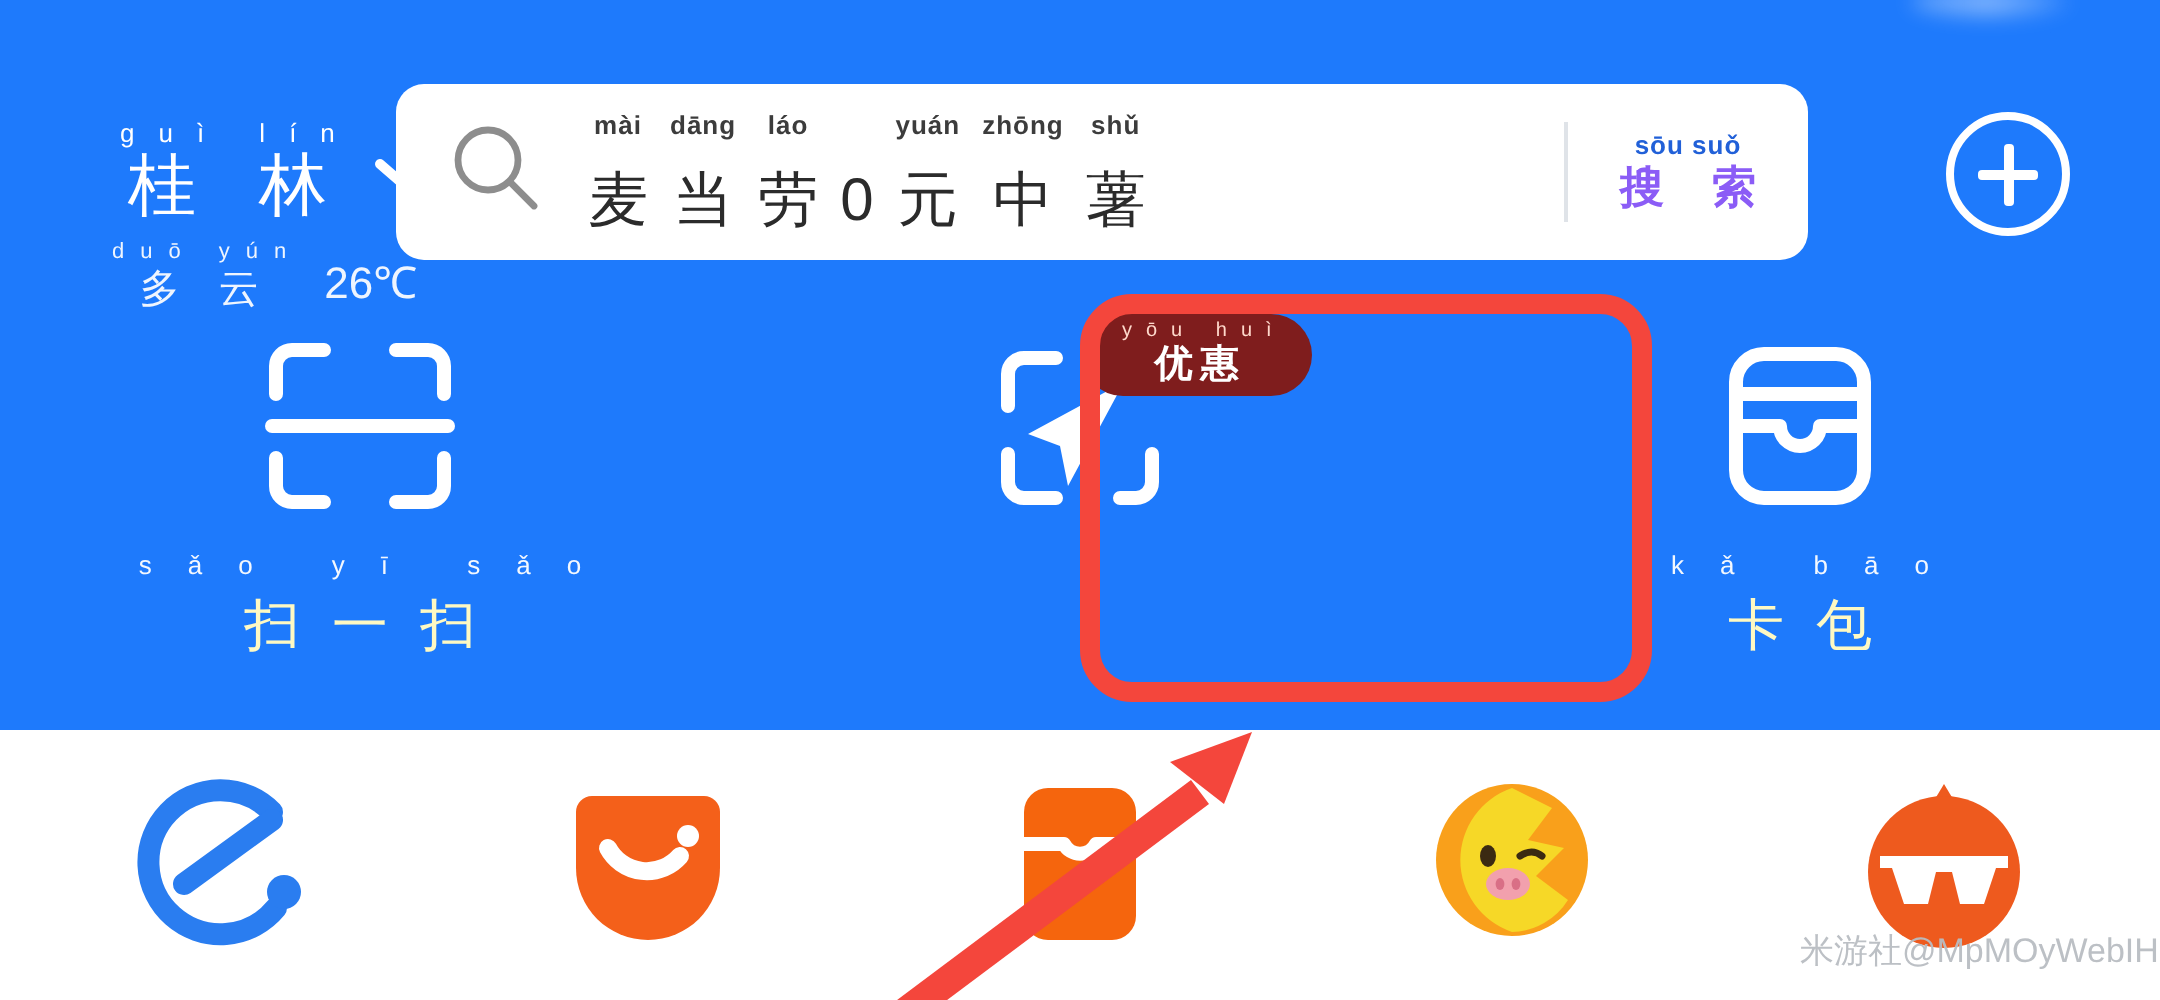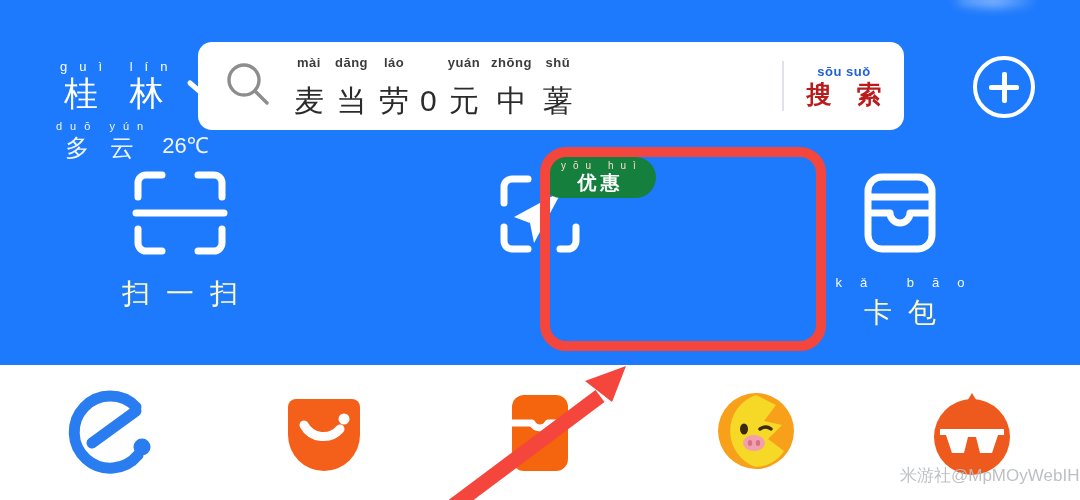--- a/index.html
+++ b/index.html
@@ -28,42 +28,42 @@
   .ruby { display:inline-block; text-align:center; line-height:1; }
   .ruby .py {
     display:block; color:#ffffff; font-size:13px; letter-spacing:.5px;
     margin-bottom:3px; white-space:nowrap;
   }
   .ruby .hz { display:block; color:#ffffff; line-height:1.05; white-space:nowrap; }
   .city-name .hz { font-size:34px; font-weight:400; letter-spacing:11px; text-indent:11px; }
   .city-name .py { font-size:13px; letter-spacing:12px; text-indent:12px; }
   .chevron { margin:0 0 7px 6px; }
   .weather-row { display:flex; align-items:flex-end; margin-top:9px; opacity:.93; }
-  .weather-word .hz { font-size:24px; letter-spacing:7px; text-indent:7px; }
+  .weather-word .hz { font-size:20px; letter-spacing:7px; text-indent:7px; }
   .weather-word .py { font-size:11px; letter-spacing:8px; text-indent:8px; }
   .temp { color:#ffffff; font-size:22px; margin:0 0 1px 11px; white-space:nowrap; }
 
   
   .search-bar {
     position:absolute; left:198px; top:42px; width:706px; height:88px;
     background:#ffffff; border-radius:14px; display:flex; align-items:center;
   }
   .search-icon { margin-left:24px; flex:none; }
   .search-text { display:flex; align-items:flex-end; margin-left:20px; flex:1; }
   .search-text .ruby .py { color:#3c3c3c; font-size:13px; font-weight:600; margin-bottom:16px; }
   .search-text .ruby .hz { color:#2b2b2b; font-size:30px; }
   .search-text .ruby { margin-right:11px; }
   .search-text .plain { color:#2b2b2b; font-size:30px; margin-right:11px; line-height:1.05; }
   .divider { width:2px; height:50px; background:#dfe3e8; flex:none; }
   .search-btn {
     width:120px; height:88px; display:flex; align-items:center; justify-content:center;
     cursor:pointer;
   }
   .search-btn .ruby .py { color:#2160d8; font-size:13px; font-weight:700; }
-  .search-btn .ruby .hz { color:#b91c1c; font-size:25px; font-weight:700; letter-spacing:9px; text-indent:9px; }
+  .search-btn .ruby .hz { color:#8b5cf6; font-size:22px; font-weight:700; letter-spacing:9px; text-indent:9px; }
 
   
   .plus-btn {
     position:absolute; left:973px; top:56px; width:62px; height:62px;
     border:4px solid #ffffff; border-radius:50%; cursor:pointer;
   }
   .plus-btn::before, .plus-btn::after {
     content:""; position:absolute; background:#ffffff; border-radius:2px;
   }
   .plus-btn::before { left:12px; top:25px; width:30px; height:5px; }
@@ -82,21 +82,21 @@
     text-indent:18px; margin-bottom:4px; white-space:nowrap; opacity:.95;
   }
   .cell .caption .hz {
     display:block; color:#fef9c3; font-size:28px; letter-spacing:16px;
     text-indent:16px; white-space:nowrap;
   }
 
   
   .promo {
     position:absolute; left:53px; top:-8px;
-    background:#15803d; border-radius:22px; padding:4px 13px 6px;
+    background:#7f1d1d; border-radius:22px; padding:4px 13px 6px;
     text-align:center; line-height:1; white-space:nowrap;
   }
   .promo .py { display:block; color:#ffd9cc; font-size:10px; letter-spacing:7px; text-indent:7px; margin-bottom:2px; }
   .promo .hz { display:block; color:#ffffff; font-size:19px; font-weight:700; letter-spacing:4px; text-indent:4px; }
 
   
   .highlight {
     position:absolute; left:540px; top:147px; width:286px; height:204px;
     border:10px solid #f4463c; border-radius:26px; pointer-events:none;
   }
@@ -195,20 +195,21 @@
         <div class="glyph">
           <svg width="104" height="96" viewBox="0 0 104 96">
             <path d="M10 32 V18 a8 8 0 0 1 8 -8 H34" fill="none" stroke="#fff" stroke-width="7" stroke-linecap="round"></path>
             <path d="M70 10 H86 a8 8 0 0 1 8 8 V32" fill="none" stroke="#fff" stroke-width="7" stroke-linecap="round"></path>
             <path d="M10 64 V78 a8 8 0 0 0 8 8 H34" fill="none" stroke="#fff" stroke-width="7" stroke-linecap="round"></path>
             <path d="M70 86 H86 a8 8 0 0 0 8 -8 V64" fill="none" stroke="#fff" stroke-width="7" stroke-linecap="round"></path>
             <line x1="8" y1="48" x2="96" y2="48" stroke="#fff" stroke-width="7" stroke-linecap="round"></line>
           </svg>
         </div>
         <div class="caption">
+          <span class="py">sǎo yī sǎo</span>
           <span class="hz">扫一扫</span>
         </div>
       </div>
 
 
       <div class="cell">
         <div class="glyph">
           <svg width="104" height="96" viewBox="0 0 104 96">
             <path d="M16 38 V22 a8 8 0 0 1 8 -8 H40" fill="none" stroke="#fff" stroke-width="7" stroke-linecap="round"></path>
             <path d="M16 62 V76 a8 8 0 0 0 8 8 H40" fill="none" stroke="#fff" stroke-width="7" stroke-linecap="round"></path>

